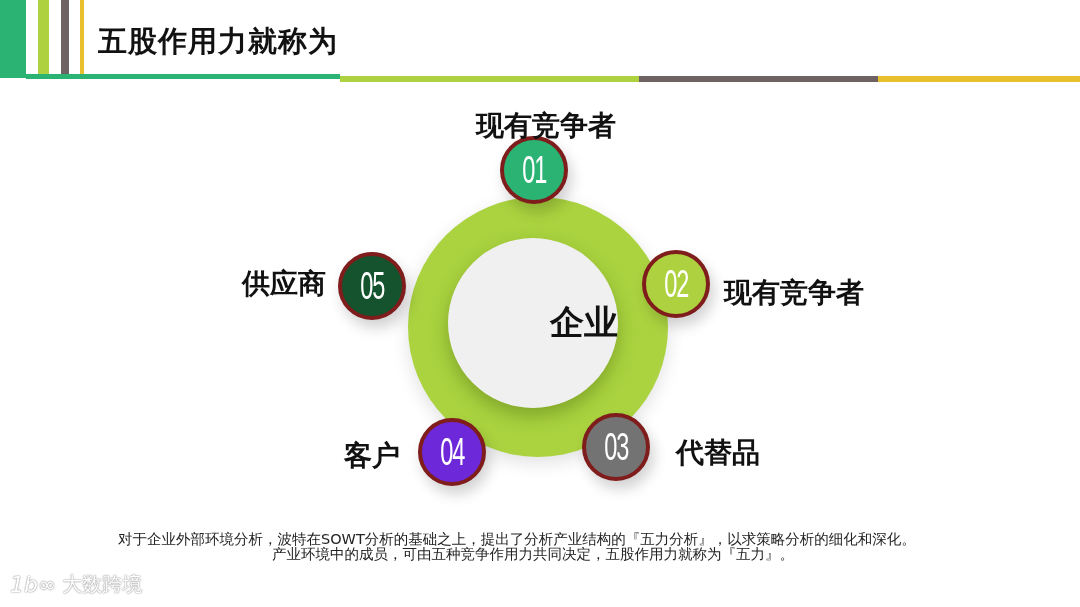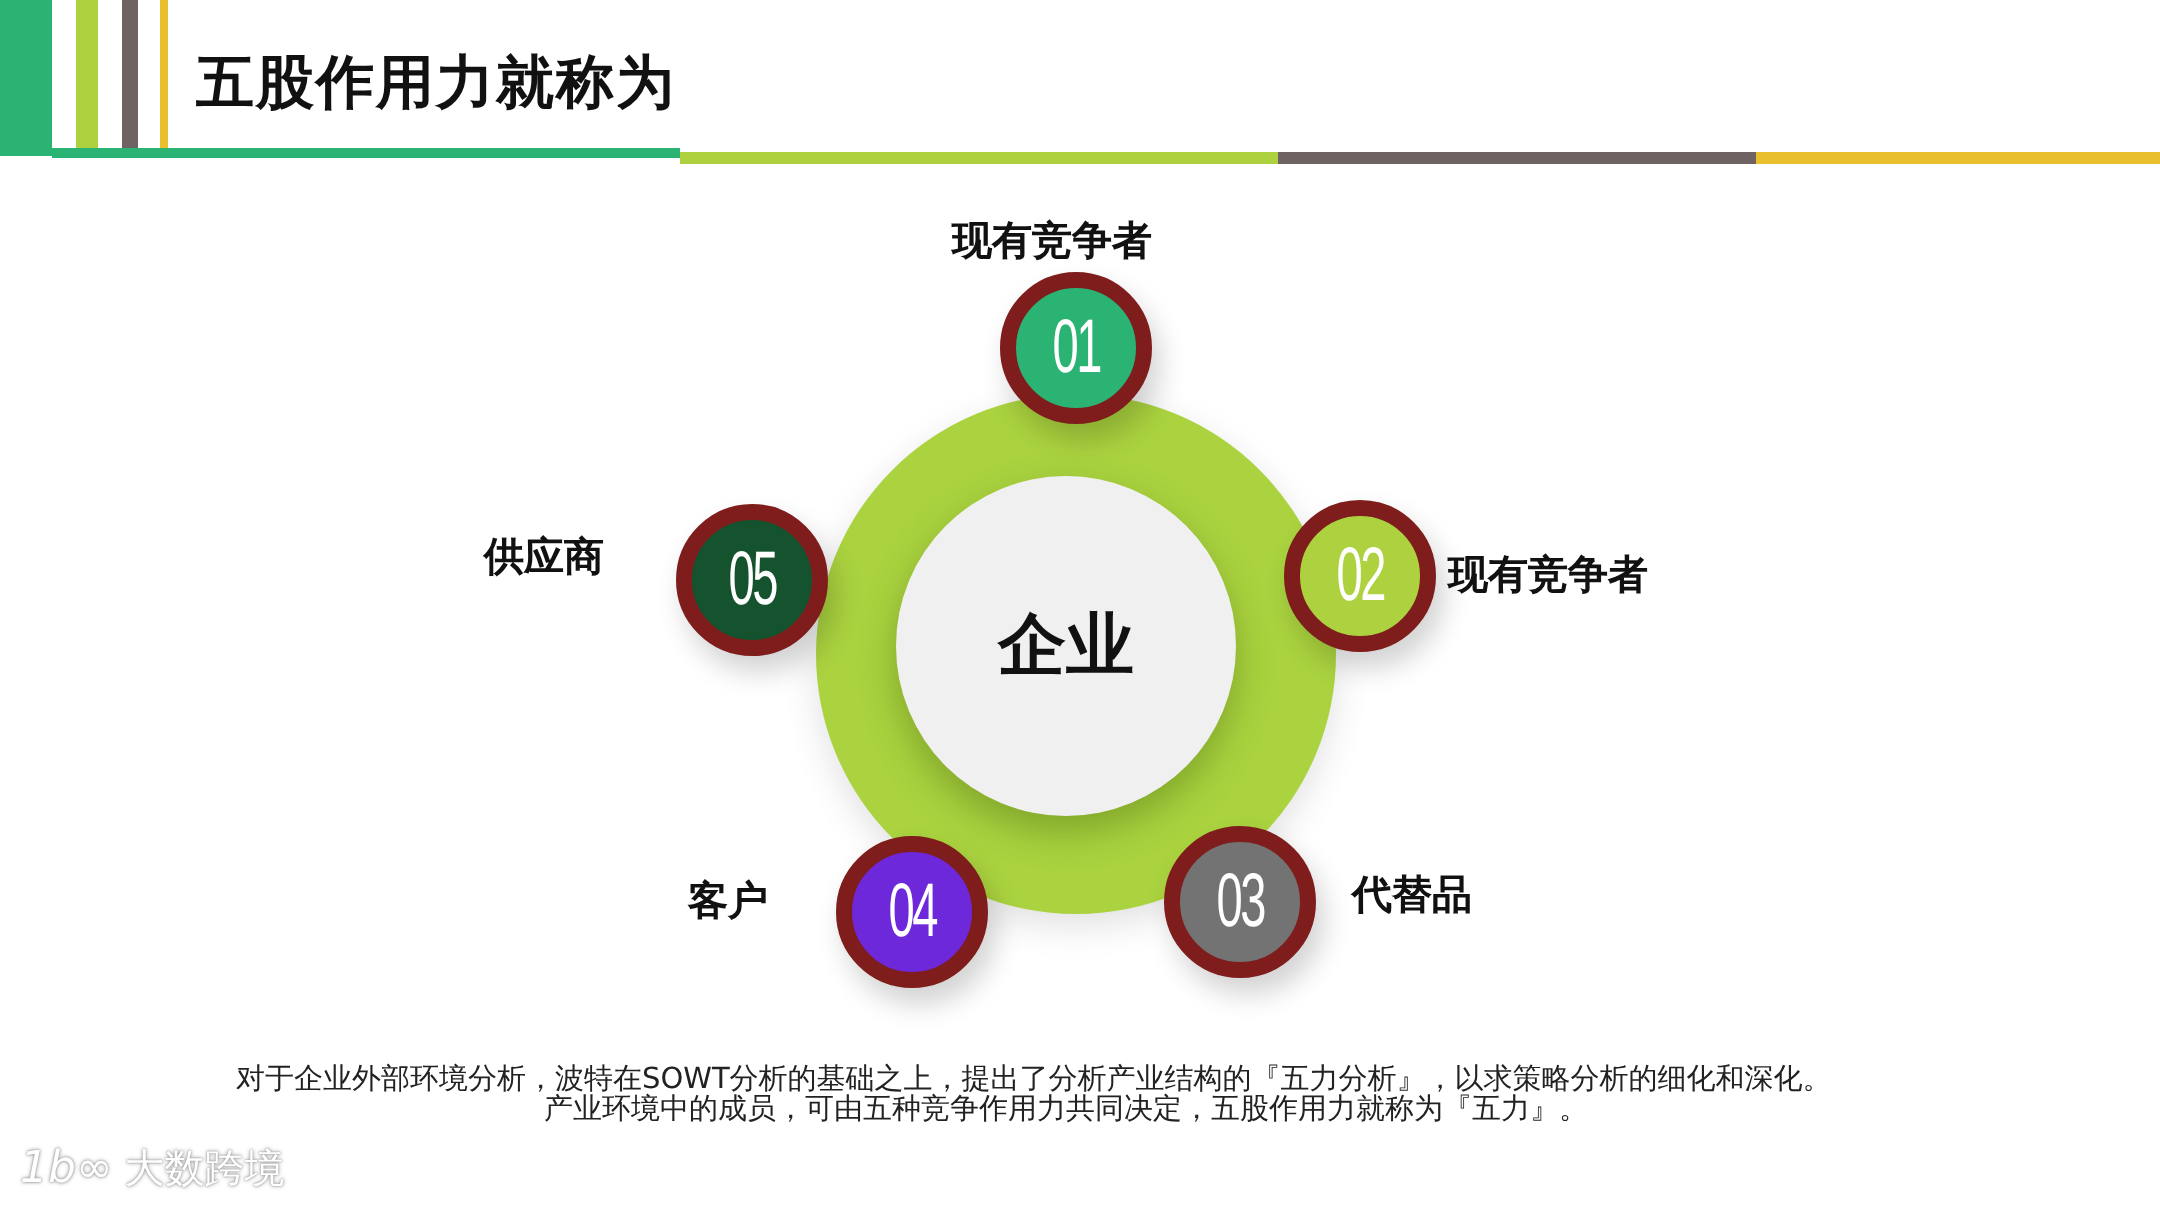--- a/index.html
+++ b/index.html
@@ -25,39 +25,39 @@
     .ring {
       left:418px; top:190px; width:240px; height:276px; border-radius:50%;
       background:#aad33f;
       width:260px; height:260px; left:408px; top:197px;
       box-shadow: 0 6px 18px rgba(0,0,0,0.12);
     }
     .core {
       left:448px; top:238px; width:170px; height:170px; border-radius:50%;
       background:#f0f0f0;
       box-shadow: 0 8px 18px rgba(80,110,20,0.45);
-      display:flex; align-items:center; justify-content:center;
+      display:flex; align-items:center; justify-content:flex-end;
     }
     .core span { font-size:34px; font-weight:bold; color:#111; }
     .node {
       width:60px; height:60px; border-radius:50%;
-      border:8px solid #7f1d1d;
+      border:4px solid #7f1d1d;
       display:flex; align-items:center; justify-content:center;
       box-shadow: 4px 8px 14px rgba(0,0,0,0.18);
     }
     .node span {
       color:#fff; font-family:"Liberation Sans Narrow","Liberation Sans", sans-serif;
       font-size:38px; transform:scaleX(0.62); letter-spacing:-2px; display:inline-block;
     }
     .n1 { left:500px; top:136px; background:#2bb373; }
     .n2 { left:642px; top:250px; background:#aed23f; }
     .n3 { left:582px; top:413px; background:#737373; }
     .n4 { left:418px; top:418px; background:#6d28d9; }
     .n5 { left:338px; top:252px; background:#14532d; }
-    .label { font-size:20px; font-weight:bold; color:#111; white-space:nowrap; }
+    .label { font-size:28px; font-weight:bold; color:#111; white-space:nowrap; }
     .l1 { left:476px; top:107px; }
     .l2 { left:724px; top:274px; }
     .l3 { left:676px; top:434px; }
     .l4 { left:328px; top:437px;margin-left:16px; }
     .l5 { left:242px; top:265px; }
     .desc { font-size:14.5px; color:#222; white-space:nowrap; }
     .d1 { left:118px; top:506px;margin-top:24px; }
     .d2 { left:272px; top:545px; }
     .watermark {
       left:10px; top:571px; font-size:20px; color:#fff;

